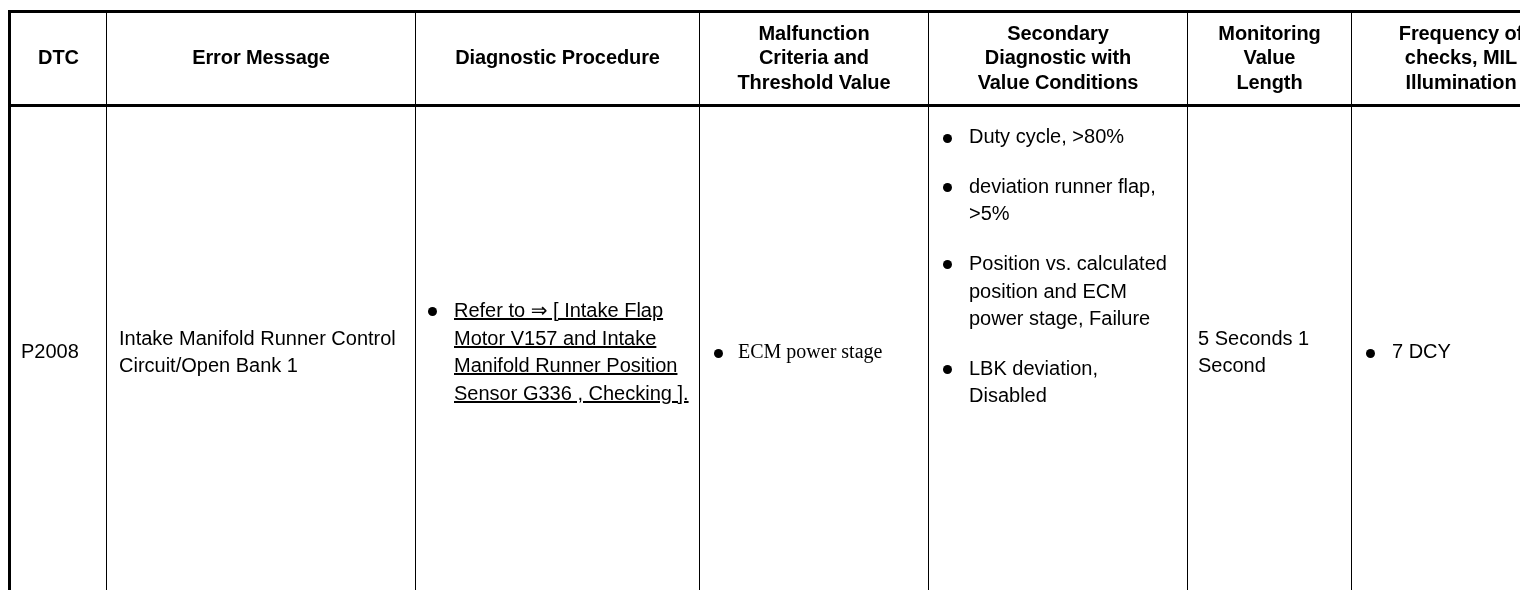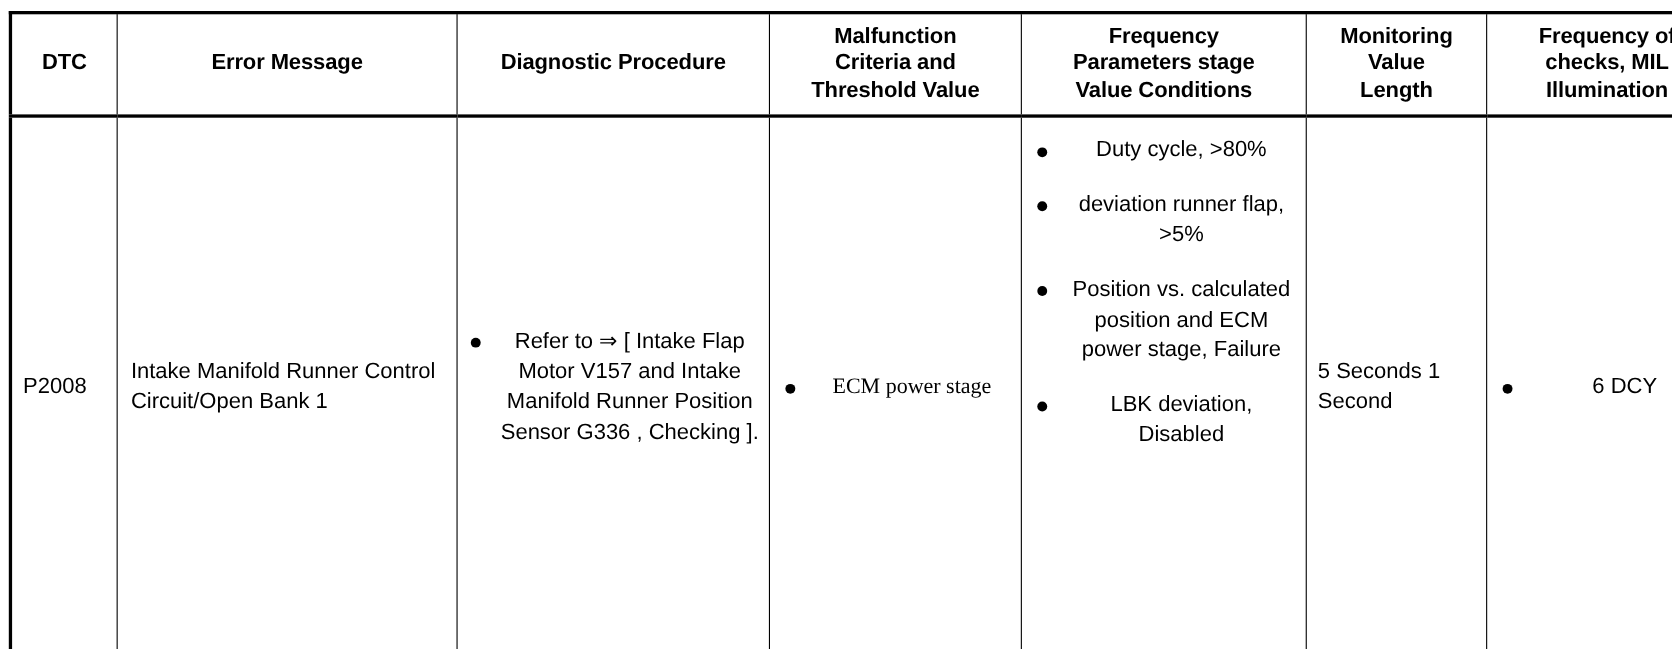--- a/index.html
+++ b/index.html
@@ -97,36 +97,36 @@
   
   ul.bullets {
     list-style: none;
     margin: 0;
     padding: 0;
   }
   ul.bullets > li {
     position: relative;
     padding-left: 32px;
     margin: 0 0 22px 0;
-    text-align: center;
+    text-align: left;
   }
   ul.bullets > li:last-child { margin-bottom: 0; }
   ul.bullets > li .bullet-dot {
     position: absolute;
     left: 6px;
     top: 0.52em;
     width: 9px;
     height: 9px;
     background: #000000;
     border-radius: 50%;
     display: block;
   }
   ul.bullets.tight > li { margin-bottom: 0; }
 
-  .cell-diag  ul.bullets > li { padding-left: 30px; }
+  .cell-diag  ul.bullets > li { padding-left: 30px; text-decoration: underline; }
   .cell-diag  ul.bullets > li .bullet-dot { left: 4px; }
   .cell-malf  ul.bullets > li { padding-left: 30px; font-family: Liberation Serif, serif; }
   .cell-malf  ul.bullets > li .bullet-dot { left: 6px; }
   .cell-sec   ul.bullets > li { padding-left: 32px; }
   .cell-freq  ul.bullets > li { padding-left: 32px; }
 
   .cell-sec { vertical-align: top; padding-top: 16px; }
   .cell-freq { vertical-align: middle; }
 
   .line { display: block; }
@@ -147,22 +147,22 @@
         </th>
         <th class="col-diag">
           <span class="line">Diagnostic Procedure</span>
         </th>
         <th class="col-malf">
           <span class="line">Malfunction</span>
           <span class="line">Criteria and</span>
           <span class="line">Threshold Value</span>
         </th>
         <th class="col-sec">
-          <span class="line">Frequency</span>
-          <span class="line">Parameters stage</span>
+          <span class="line">Secondary</span>
+          <span class="line">Diagnostic with</span>
           <span class="line">Value Conditions</span>
         </th>
         <th class="col-mon">
           <span class="line">Monitoring</span>
           <span class="line">Value</span>
           <span class="line">Length</span>
         </th>
         <th class="col-freq">
           <span class="line">Frequency of</span>
           <span class="line">checks, MIL</span>
@@ -208,21 +208,21 @@
               <span class="bullet-dot"></span>
               <span>LBK deviation, Disabled</span>
             </li>
           </ul>
         </td>
         <td class="cell-mon">5 Seconds 1 Second</td>
         <td class="cell-freq">
           <ul class="bullets tight">
             <li>
               <span class="bullet-dot"></span>
-              <span>6 DCY</span>
+              <span>7 DCY</span>
             </li>
           </ul>
         </td>
       </tr>
     </tbody>
   </table>
 
 </div>
 
 </body></html>

